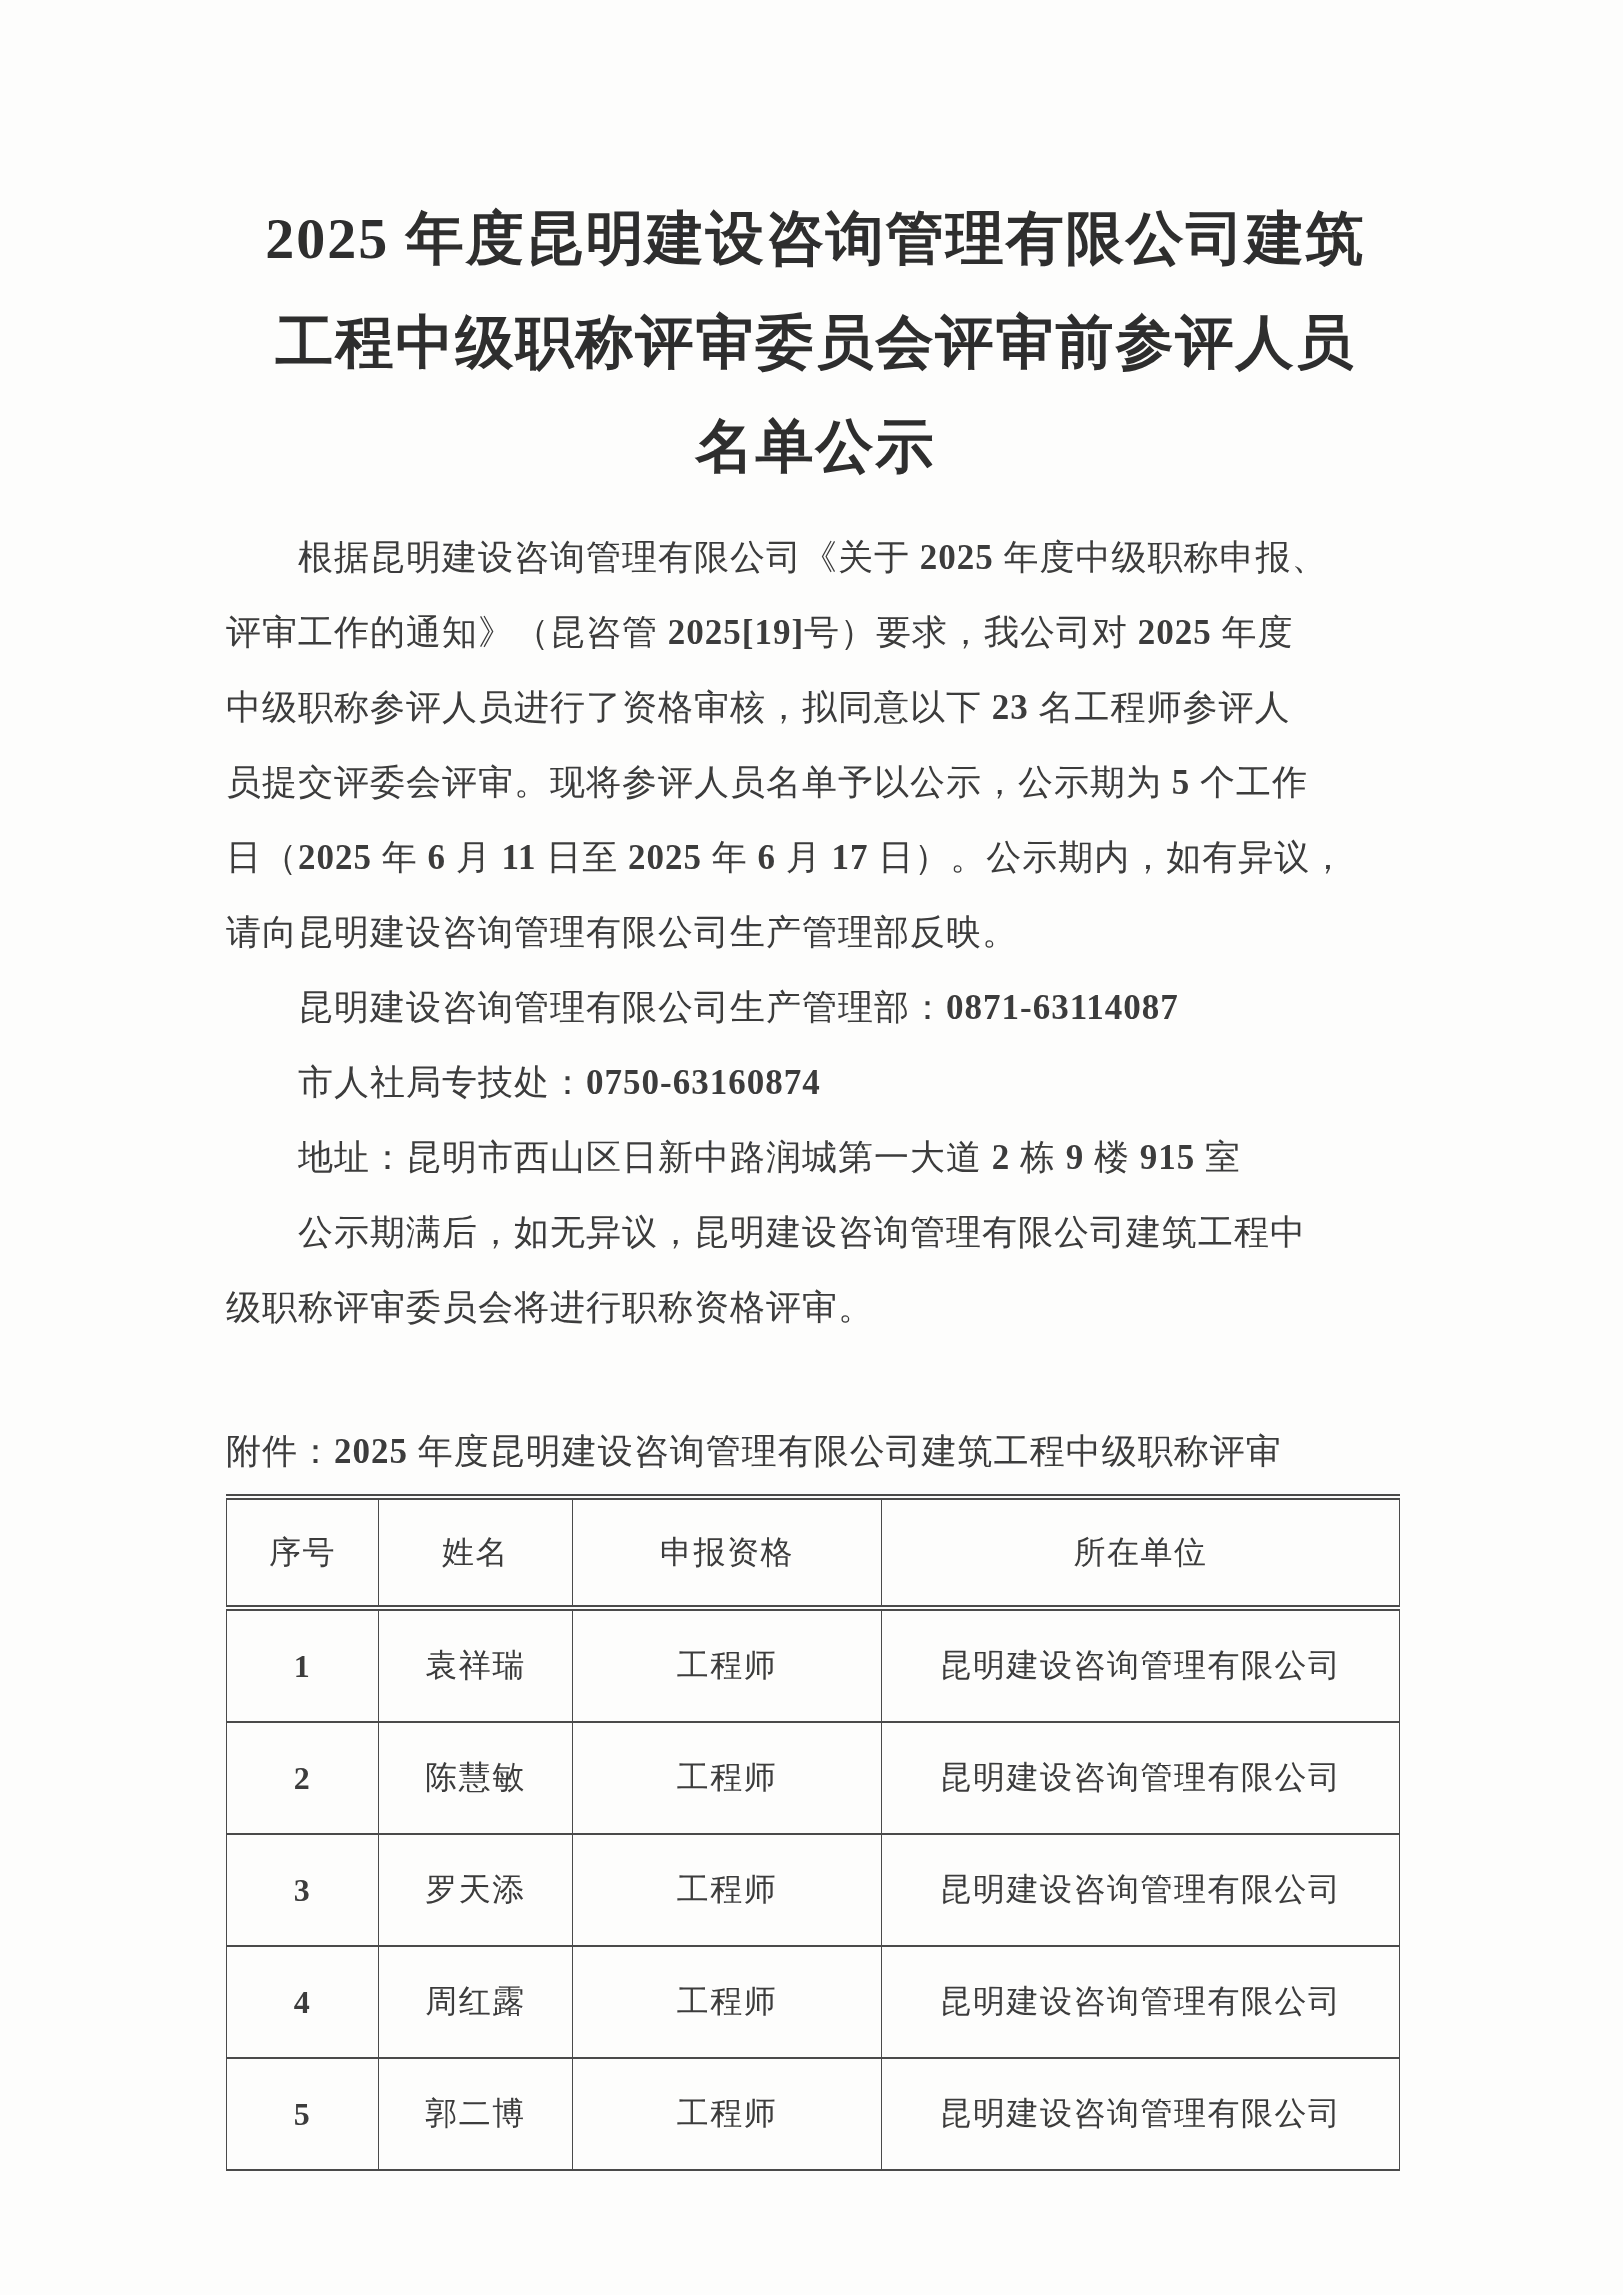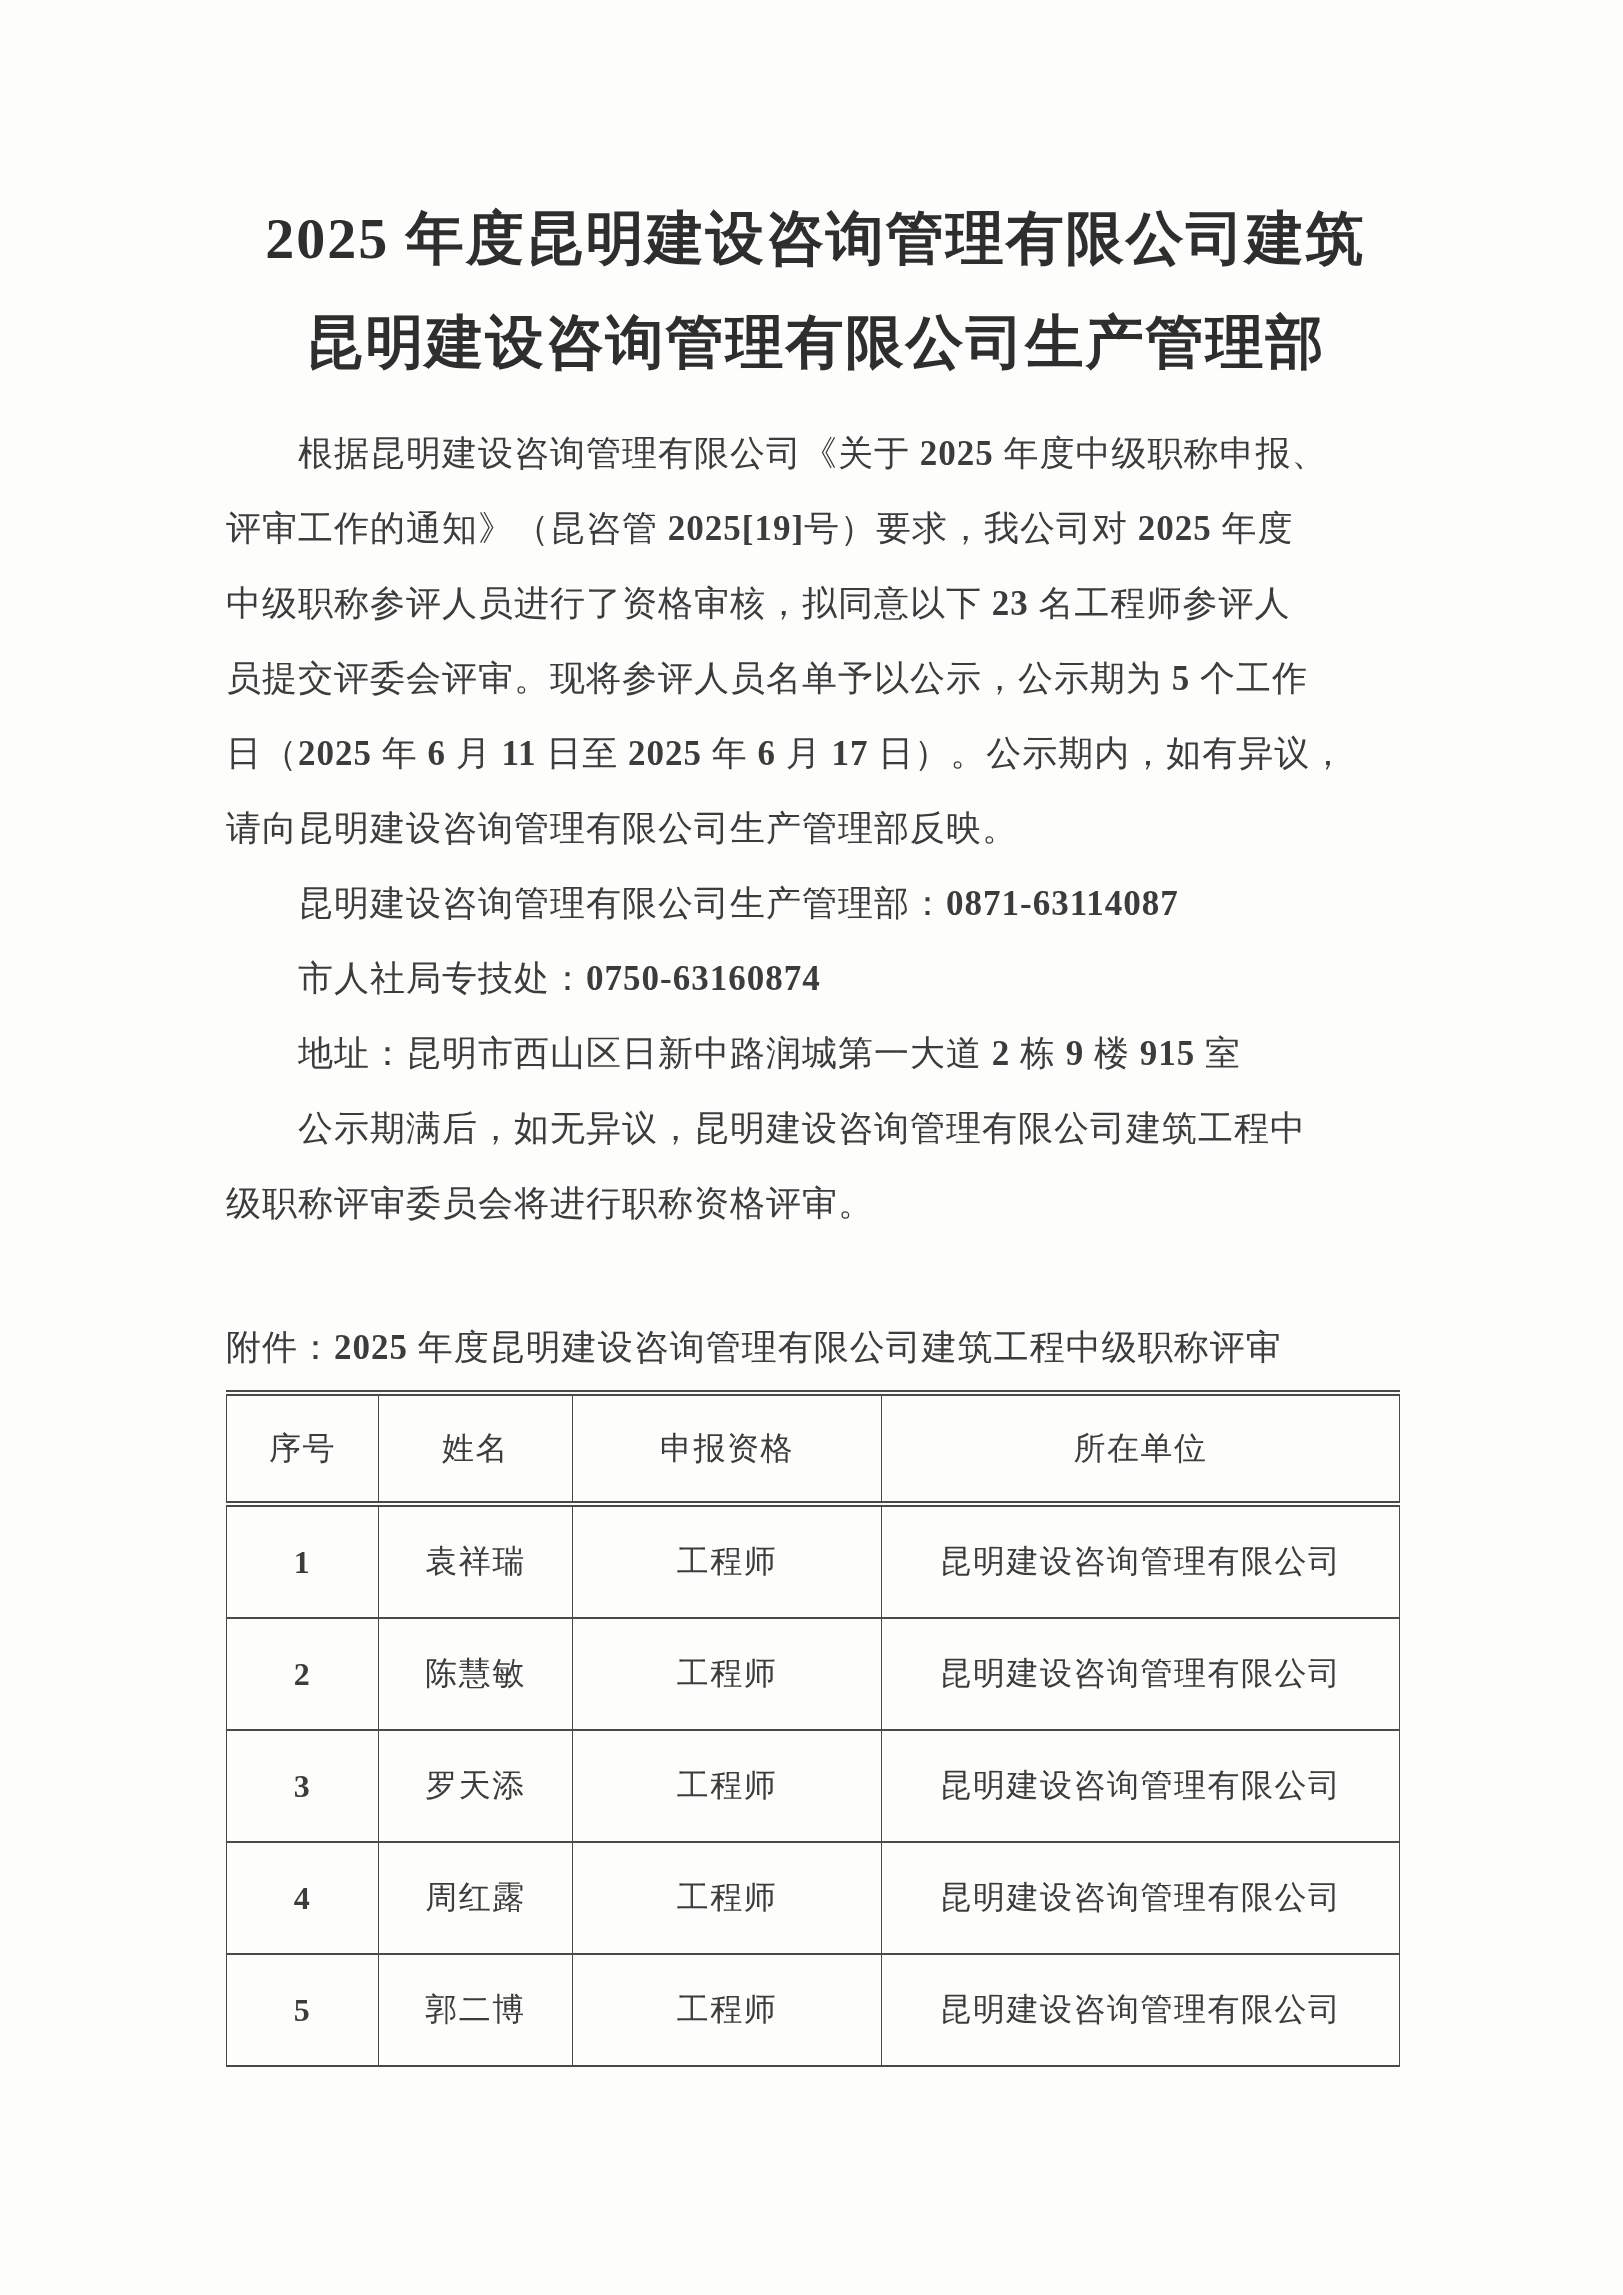--- a/index.html
+++ b/index.html
@@ -74,21 +74,22 @@
     border-bottom:2.5px solid var(--border);
   }
 </style>
 </head>
 <body>
 
 <div class="doc">
 
   <div class="title">
     <div><span class="ascii">2025</span> 年度昆明建设咨询管理有限公司建筑</div>
-    <div>昆明建设咨询管理有限公司生产管理部</div>
+    <div>工程中级职称评审委员会评审前参评人员</div>
+    <div>名单公示</div>
   </div>
 
   <div class="body-block">
       <div class="line">　　根据昆明建设咨询管理有限公司《关于 <span class="ascii">2025</span> 年度中级职称申报、</div>
       <div class="line">评审工作的通知》（昆咨管 <span class="ascii">2025[19]</span>号）要求，我公司对 <span class="ascii">2025</span> 年度</div>
       <div class="line">中级职称参评人员进行了资格审核，拟同意以下 <span class="ascii">23</span> 名工程师参评人</div>
       <div class="line">员提交评委会评审。现将参评人员名单予以公示，公示期为 <span class="ascii">5</span> 个工作</div>
       <div class="line">日（<span class="ascii">2025</span> 年 <span class="ascii">6</span> 月 <span class="ascii">11</span> 日至 <span class="ascii">2025</span> 年 <span class="ascii">6</span> 月 <span class="ascii">17</span> 日）。公示期内，如有异议，</div>
       <div class="line">请向昆明建设咨询管理有限公司生产管理部反映。</div>
       <div class="line">　　昆明建设咨询管理有限公司生产管理部：<span class="ascii">0871-63114087</span></div>

